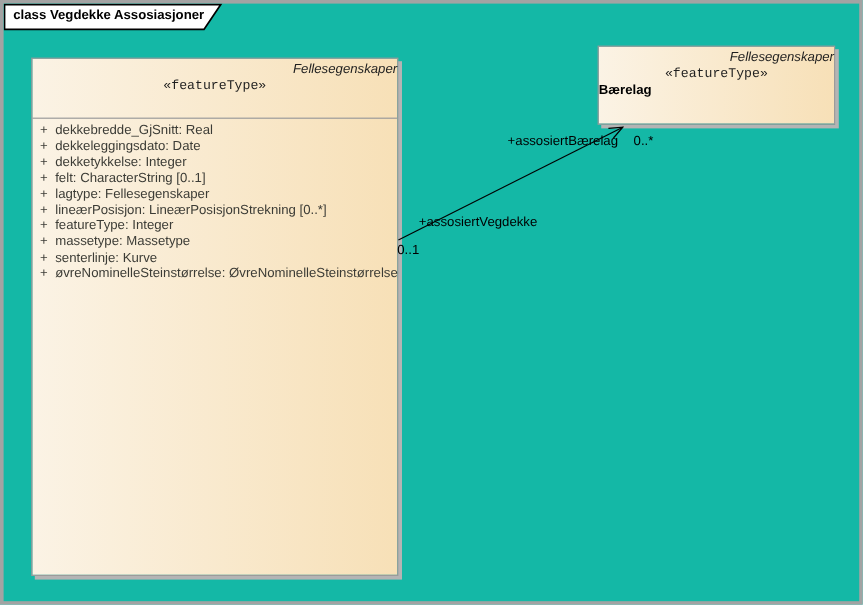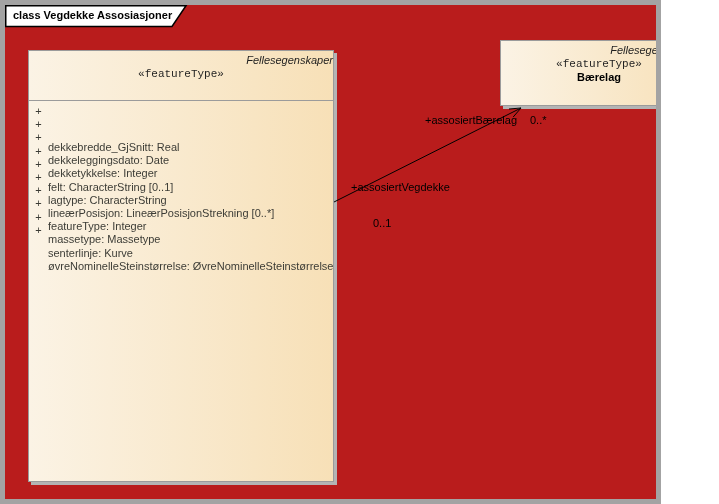--- a/index.html
+++ b/index.html
@@ -1,19 +1,19 @@
 <!DOCTYPE html>
 <html><head>
 <meta charset="utf-8">
 <style>
   html,body{margin:0;padding:0;background:#fff;}
   body{font-family:"Liberation Sans", sans-serif;}
   .canvas{
-    position:relative;width:661px;height:504px;background:#b91c1c;
-    border:5px solid #a3a3a3;box-sizing:border-box;overflow:hidden;
+    position:relative;width:719px;height:504px;background:#14b8a6;
+    border:3px solid #a3a3a3;box-sizing:border-box;overflow:hidden;
   }
   
   .frame-tab-svg{position:absolute;left:0;top:0;}
   .frame-tab-label{
     position:absolute;left:8px;top:4px;font-size:11px;font-weight:bold;color:#000;
     white-space:nowrap;
   }
   
   .uml-class{
     position:absolute;box-sizing:border-box;
@@ -21,28 +21,28 @@
     background:linear-gradient(to right,#fbf3e5 0%,#f7e0b7 100%);
     box-shadow:3px 3px 0 0 #b4b4b4;
   }
   .class-header{box-sizing:border-box;padding-top:2px;}
   .with-sep{border-bottom:1px solid #9b9b9b;}
   .tagline{
     font-size:11px;font-style:italic;color:#1f1f1f;text-align:right;
     padding:1px 0 0 0;white-space:nowrap;
   }
   .stereotype{font-size:11px;color:#1f1f1f;text-align:center;margin-top:2px;white-space:nowrap;font-family:Liberation Mono, monospace;}
-  .class-name{font-size:11px;font-weight:bold;color:#000;text-align:center;margin-top:1px;white-space:nowrap;}
+  .class-name{font-size:11px;font-weight:bold;color:#000;margin-top:1px;white-space:nowrap;}
   .attrs{padding-top:4px;}
   .attr-row{
     display:flex;align-items:flex-start;height:13.2px;line-height:13px;
     font-size:11px;color:#3c3c36;white-space:nowrap;
   }
   .attr-row .vis{width:19px;text-align:center;flex:0 0 19px;}
-  .attr-row .attr-text{flex:1;overflow:visible;margin-top:36px;}
+  .attr-row .attr-text{flex:1;overflow:visible;}
   
   .assoc-svg{position:absolute;left:0;top:0;pointer-events:none;}
   .assoc-label{
     position:absolute;font-size:11px;color:#000;white-space:nowrap;
   }
 </style>
 </head>
 <body>
 
 <div class="canvas">
@@ -69,21 +69,21 @@
       <div class="attr-row">
         <span class="vis">+</span>
         <span class="attr-text">dekketykkelse: Integer</span>
       </div>
       <div class="attr-row">
         <span class="vis">+</span>
         <span class="attr-text">felt: CharacterString [0..1]</span>
       </div>
       <div class="attr-row">
         <span class="vis">+</span>
-        <span class="attr-text">lagtype: CharacterString</span>
+        <span class="attr-text">lagtype: Fellesegenskaper</span>
       </div>
       <div class="attr-row">
         <span class="vis">+</span>
         <span class="attr-text">lineærPosisjon: LineærPosisjonStrekning [0..*]</span>
       </div>
       <div class="attr-row">
         <span class="vis">+</span>
         <span class="attr-text">featureType: Integer</span>
       </div>
       <div class="attr-row">
@@ -110,15 +110,15 @@
   </div>
 
   <svg class="assoc-svg" width="719" height="504" style="pointer-events:none;">
     <line x1="329" y1="197" x2="516" y2="103" stroke="#000000" stroke-width="1"></line>
     <polyline points="504,104 516,103 508.2,112" fill="none" stroke="#000000" stroke-width="1"></polyline>
   </svg>
 
   <div class="assoc-label" style="left:420px;top:109px;">+assosiertBærelag</div>
   <div class="assoc-label" style="left:525px;top:109px;">0..*</div>
   <div class="assoc-label" style="left:330px;top:176px;margin-left:16px;">+assosiertVegdekke</div>
-  <div class="assoc-label" style="left:328px;top:212px;padding-left:40px;">0..1</div>
+  <div class="assoc-label" style="left:328px;top:200px;">0..1</div>
 
 </div>
 
 </body></html>

